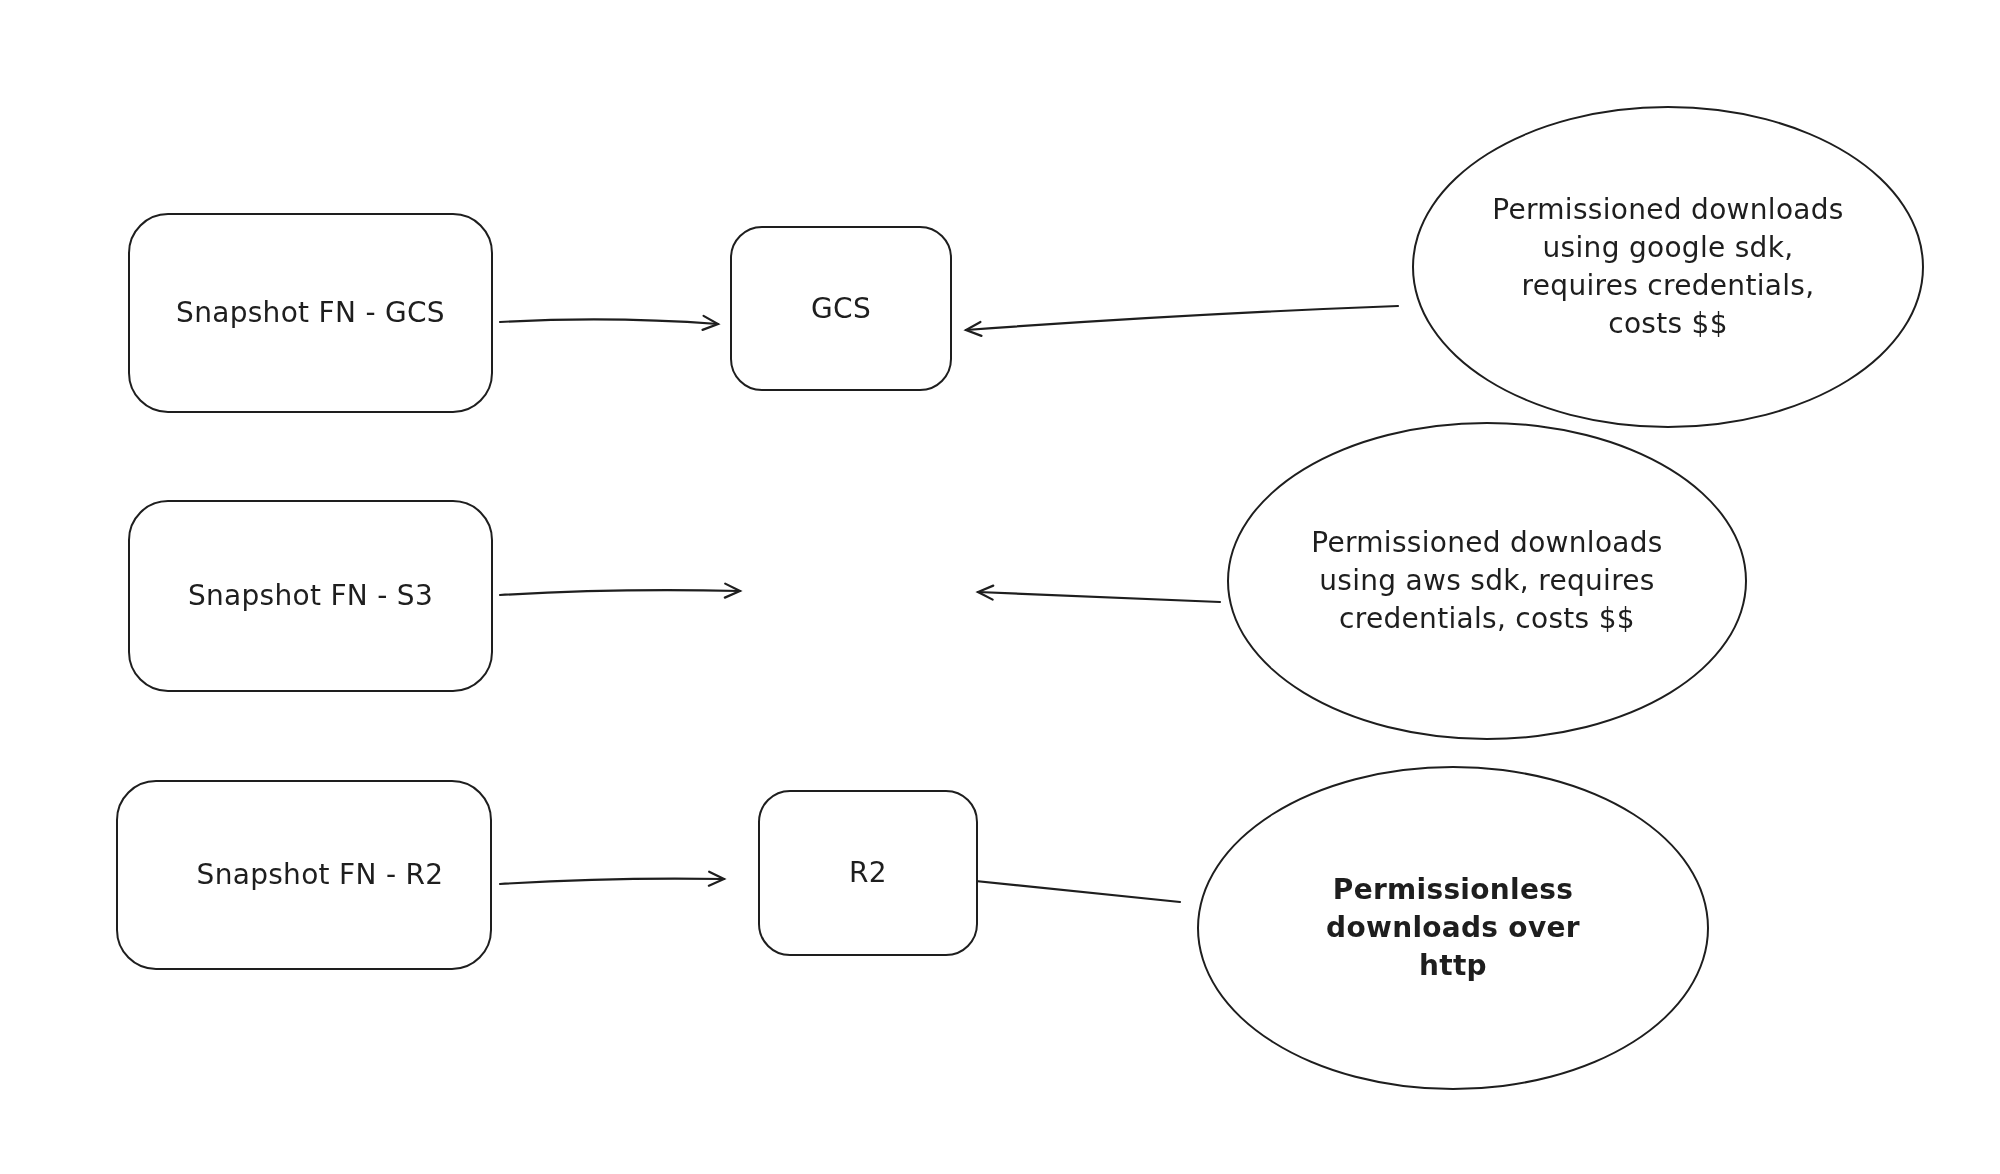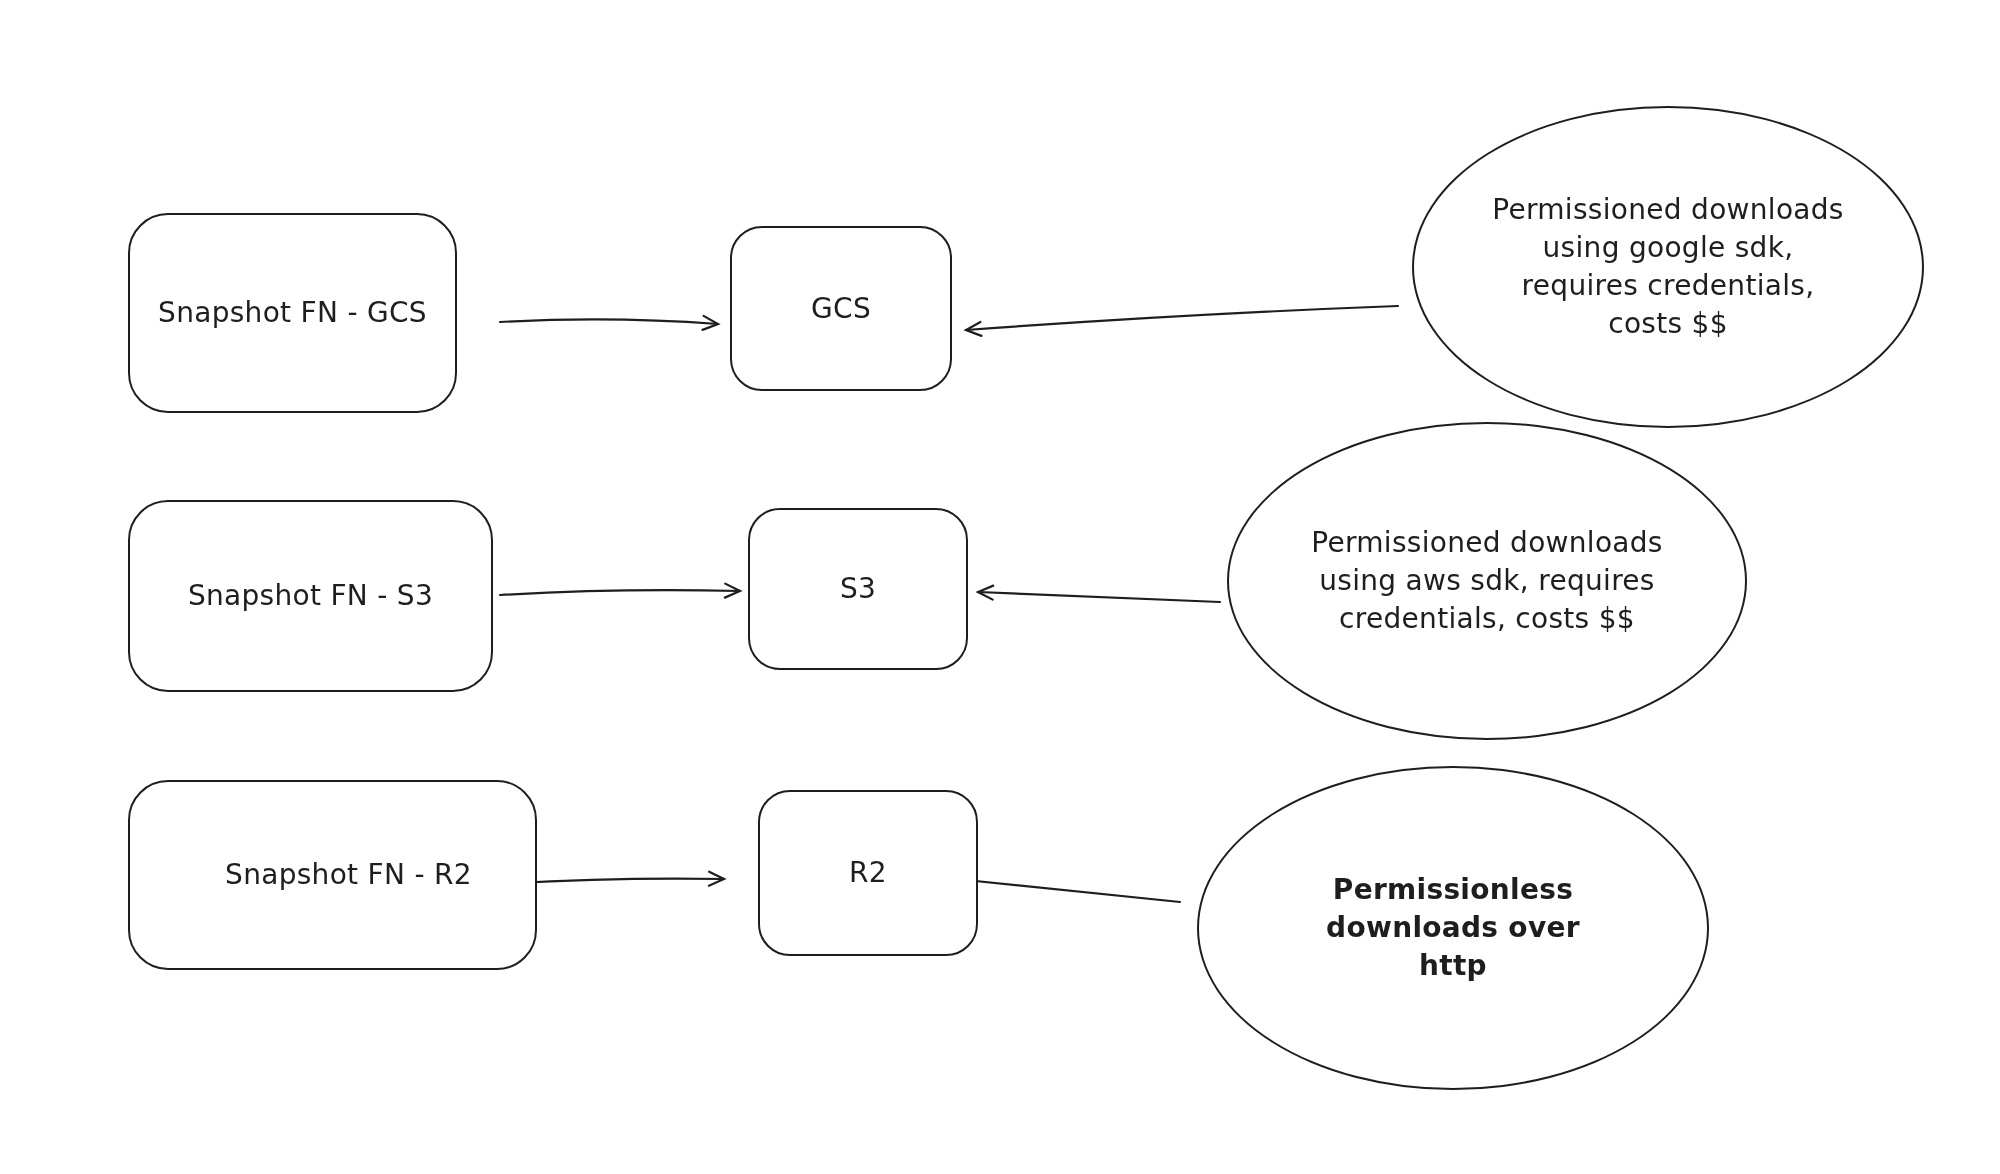--- a/index.html
+++ b/index.html
@@ -68,41 +68,38 @@
       </marker>
     </defs>
     <path d="M 500 322 Q 610 316 718 324" marker-end="url(#arrowhead)"></path>
     <path d="M 1398 306 Q 1185 314 966 330" marker-end="url(#arrowhead)"></path>
     <path d="M 500 595 Q 618 588 740 591" marker-end="url(#arrowhead)"></path>
     <path d="M 1220 602 Q 1100 597 978 592" marker-end="url(#arrowhead)"></path>
     <path d="M 500 884 Q 614 877 724 879" marker-end="url(#arrowhead)"></path>
     <path d="M 1180 902 Q 1068 890 956 879" marker-end="url(#arrowhead)"></path>
   </svg>
 
-  <div class="node rect-big" style="left:128px; top:213px; width:329px; height:200px;">
+  <div class="node rect-big" style="left:128px; top:213px; width:365px; height:200px;">
     <span>Snapshot FN - GCS</span>
   </div>
   <div class="node rect-small" style="left:730px; top:226px; width:222px; height:165px;">
     <span>GCS</span>
   </div>
   <div class="node ellipse" style="left:1412px; top:106px; width:512px; height:322px;">
     <span class="note-text" style="width:365px;">Permissioned downloads using google sdk, requires credentials, costs $$</span>
   </div>
 
   <div class="node rect-big" style="left:128px; top:500px; width:365px; height:192px;">
     <span>Snapshot FN - S3</span>
   </div>
-  <div class="node rect-small" style="left:748px; top:508px; width:220px; height:162px;">
-    <span>S3</span>
-  </div>
   <div class="node ellipse" style="left:1227px; top:422px; width:520px; height:318px;">
     <span class="note-text" style="width:400px;text-align:center;">Permissioned downloads using aws sdk, requires credentials, costs $$</span>
   </div>
 
-  <div class="node rect-big" style="left:128px; top:780px; width:409px; height:190px;padding-left:32px;">
+  <div class="node rect-big" style="left:116px; top:780px; width:376px; height:190px;padding-left:32px;">
     <span>Snapshot FN - R2</span>
   </div>
   <div class="node rect-small" style="left:758px; top:790px; width:220px; height:166px;">
     <span>R2</span>
   </div>
   <div class="node ellipse" style="left:1197px; top:766px; width:512px; height:324px;">
     <span class="note-text" style="width:320px;font-weight:bold;">Permissionless downloads over http</span>
   </div>
 
 </div>

